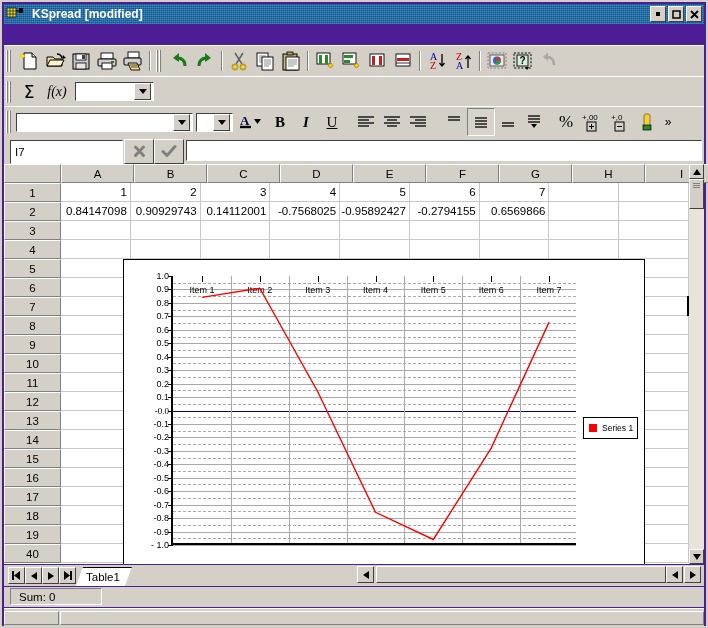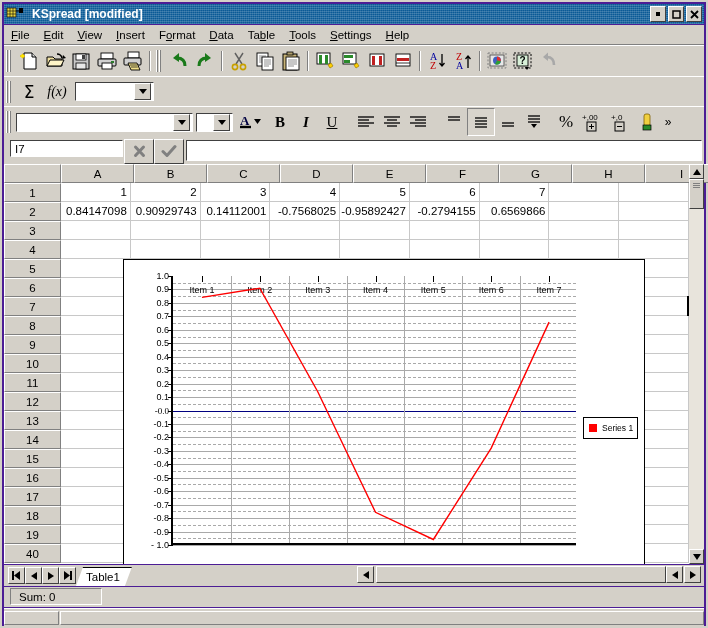--- a/index.html
+++ b/index.html
@@ -92,21 +92,21 @@
     width:15px;height:15px;margin-right:2px;background:#d4d0c8;
     border-top:1px solid #fff;border-left:1px solid #fff;
     border-right:1px solid #404040;border-bottom:1px solid #404040;
     display:flex;align-items:center;justify-content:center;flex:none;
   }
   .tri-down{width:0;height:0;border-left:4px solid transparent;border-right:4px solid transparent;border-top:5px solid #000;}
 
   
   #refrow{position:absolute;left:2px;top:135px;width:700px;height:27px;background:#d4d0c8;}
   #cellref{
-    position:absolute;left:6px;top:3px;width:113px;height:17px;background:#fff;
+    position:absolute;left:6px;top:3px;width:113px;height:24px;background:#fff;
     border-top:1px solid #404040;border-left:1px solid #404040;
     border-right:1px solid #fff;border-bottom:1px solid #fff;
     font-size:11.5px;display:flex;align-items:center;padding-left:4px;box-sizing:border-box;
   }
   .refbtn{
     position:absolute;top:2px;width:28px;height:23px;background:#d4d0c8;
     border-top:1px solid #fff;border-left:1px solid #fff;
     border-right:1px solid #404040;border-bottom:1px solid #404040;
     display:flex;align-items:center;justify-content:center;
   }
@@ -269,32 +269,20 @@
           </svg>
       </div>
       <div class="tb-btn">
         <svg width="9" height="9">
             <path d="M1,1 L8,8 M8,1 L1,8" stroke="#000" stroke-width="1.8"></path>
           </svg>
       </div>
     </div>
   </div>
 
-  <div id="menubar">
-    <div class="menu-item"><u>F</u>ile</div>
-    <div class="menu-item"><u>E</u>dit</div>
-    <div class="menu-item"><u>V</u>iew</div>
-    <div class="menu-item"><u>I</u>nsert</div>
-    <div class="menu-item">F<u>o</u>rmat</div>
-    <div class="menu-item"><u>D</u>ata</div>
-    <div class="menu-item">Ta<u>b</u>le</div>
-    <div class="menu-item"><u>T</u>ools</div>
-    <div class="menu-item"><u>S</u>ettings</div>
-    <div class="menu-item"><u>H</u>elp</div>
-  </div>
 
   <div class="toolbar" id="toolbar1">
     <div class="grip"></div>
 
     <div class="tbtn">
       <svg width="22" height="22" viewBox="0 0 22 22">
         <path d="M6 3 h8 l4 4 v12 h-12 z" fill="#fff" stroke="#000" stroke-width="1"></path>
         <path d="M14 3 v4 h4" fill="#d8d8d8" stroke="#000" stroke-width="1"></path>
         <path d="M4 4 l2 2 M4 8 l2 -2 M2 6 h5" stroke="#e8c000" stroke-width="1.6"></path>
         <circle cx="4.5" cy="6" r="1.6" fill="#ffe800"></circle>

